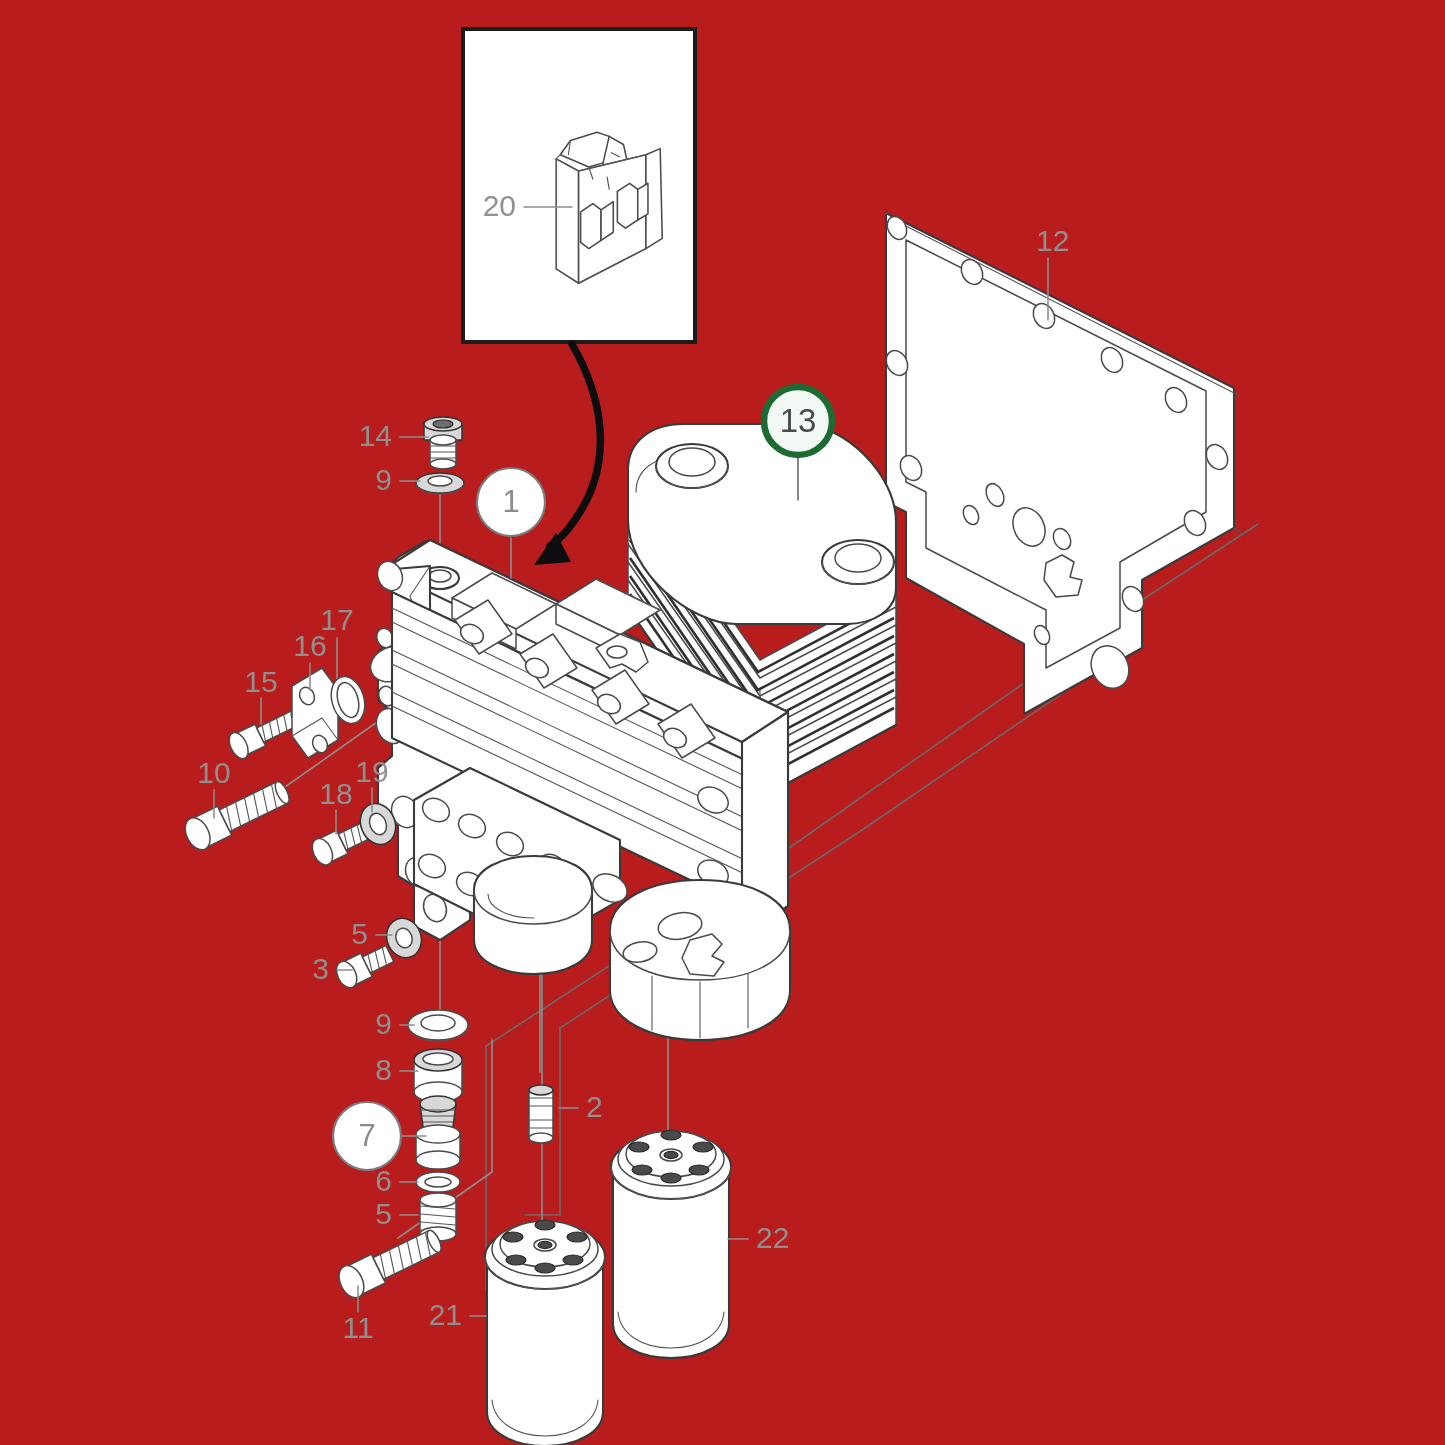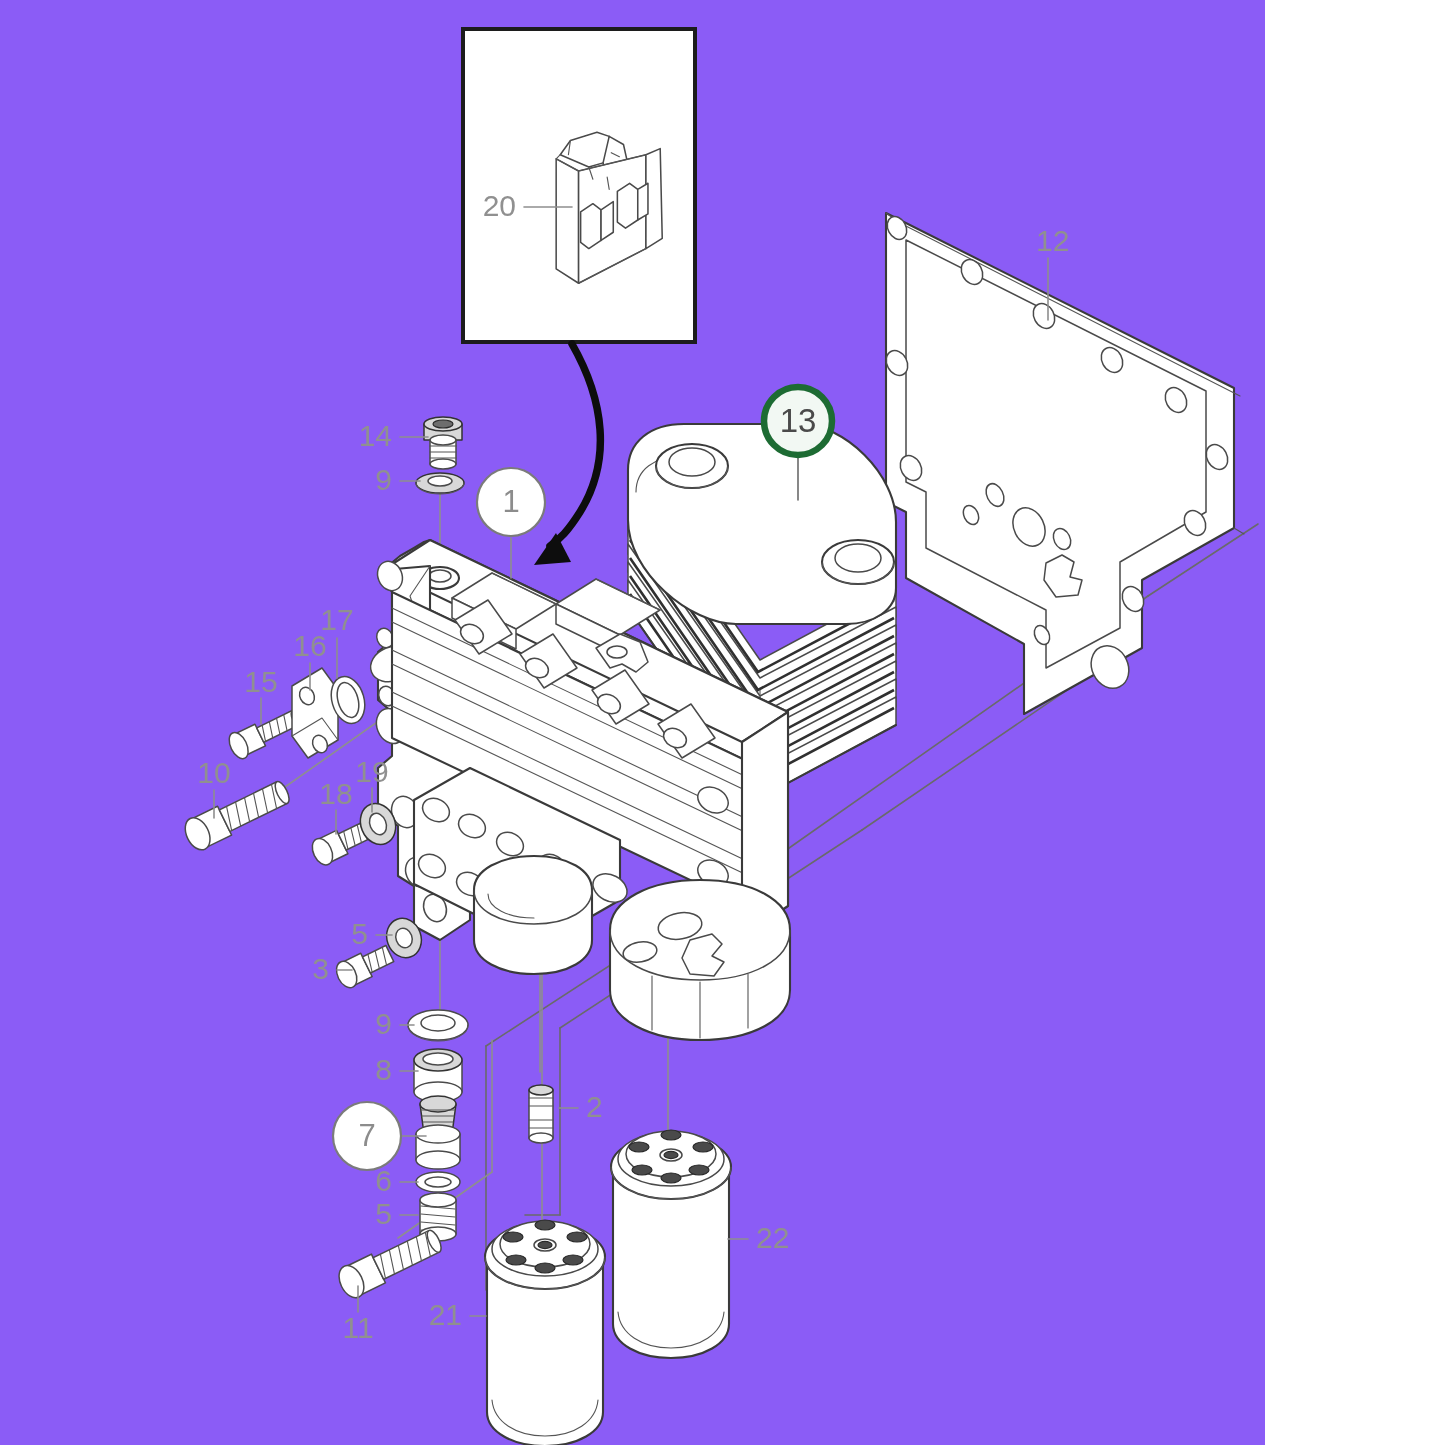--- a/index.html
+++ b/index.html
@@ -6,23 +6,23 @@
   html, body {
     margin: 0;
     padding: 0;
     background: #ffffff;
   }
   body {
     font-family: "Liberation Sans", sans-serif;
   }
   #diagram-root {
     position: relative;
-    width: 1265px;
+    width: 1445px;
     height: 1445px;
-    background: #8b5cf6;
+    background: #b91c1c;
     overflow: hidden;
     text-align: right;
   }
   #diagram-svg {
     position: absolute;
     top: 0;
     left: 0;
     width: 1445px;
     height: 1445px;
     display: block;

